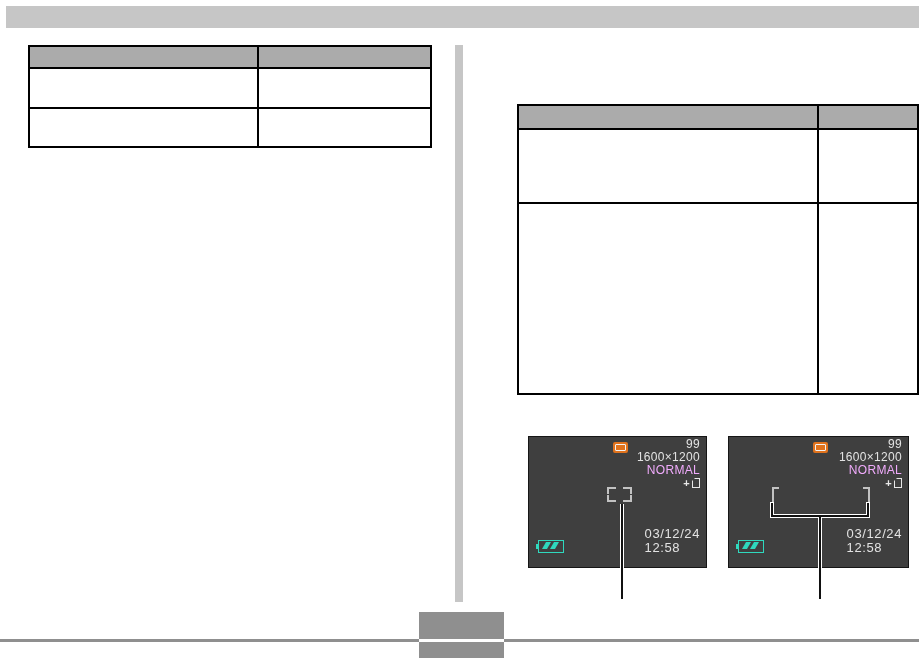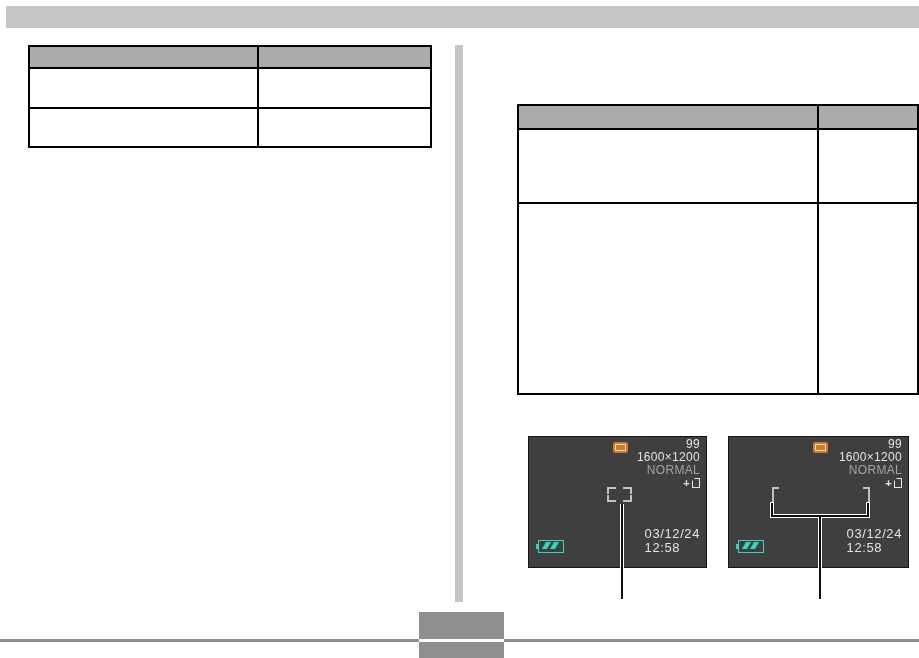--- a/index.html
+++ b/index.html
@@ -23,21 +23,21 @@
   .lcd{position:absolute;top:436px;height:132px;background:#3f3f3f;border:1px solid #161616;
        box-sizing:border-box;color:#e3e3e3;}
   .lcd-1{left:528px;width:179px;}
   .lcd-2{left:728px;width:181px;}
 
   .mode-icon{position:absolute;left:84px;top:5px;width:15px;height:11px;background:#e0721c;border-radius:2px;}
   .mode-icon .inner{position:absolute;left:2px;top:2px;right:2px;bottom:2px;border:1px solid #f2f2f2;border-radius:1px;}
 
   .top-info{position:absolute;right:6px;top:1px;text-align:right;font-size:12px;line-height:13px;
             letter-spacing:0.3px;white-space:nowrap;}
-  .quality{color:#a3a3a3;}
+  .quality{color:#f0abfc;}
   .save-row{display:flex;justify-content:flex-end;align-items:center;gap:2px;height:12px;}
   .plus-glyph{color:#e8e8e8;font-size:11px;font-weight:bold;line-height:10px;}
   .card-glyph{position:relative;width:8px;height:10px;border:1px solid #e8e8e8;box-sizing:border-box;}
   .card-glyph::before{content:"";position:absolute;left:-1px;top:-1px;width:0;height:0;
        border-top:3px solid #3f3f3f;border-right:3px solid transparent;}
 
   .datetime{position:absolute;right:6px;top:90px;text-align:left;font-size:13px;line-height:14px;
             letter-spacing:0.6px;white-space:nowrap;}
 
   .battery{position:absolute;left:9px;top:103px;width:24px;height:11px;border:1px solid #2fd9be;

